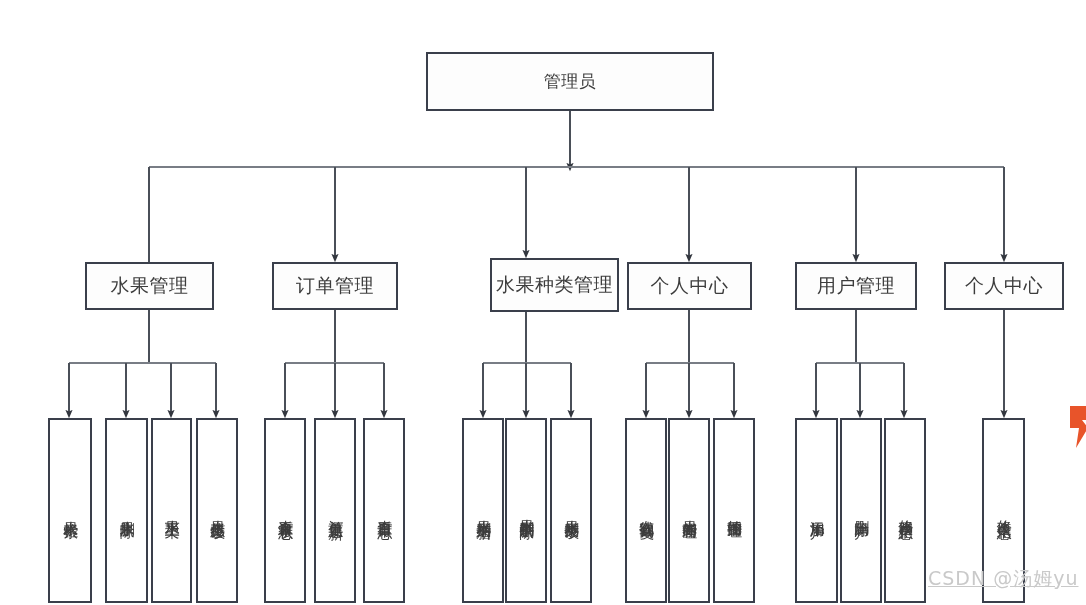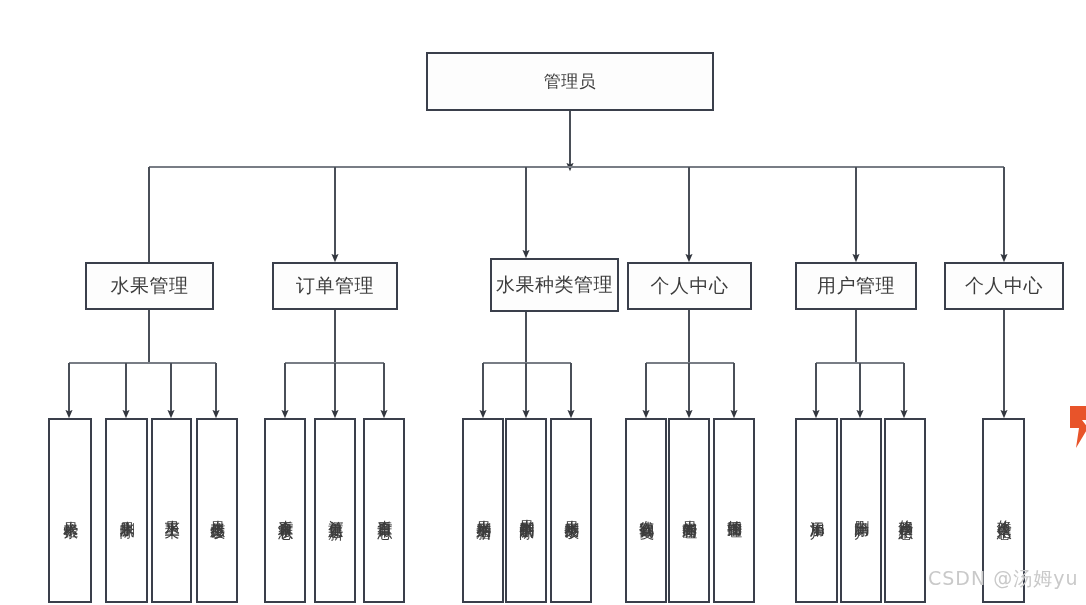--- a/index.html
+++ b/index.html
@@ -53,20 +53,21 @@
 
   svg.wires{position:absolute;left:0;top:0;width:1086px;height:605px;pointer-events:none;}
 
   .watermark{
     position:absolute;
     left:928px;top:566px;
     font-size:19px;
     color:#c9c9c9;
     letter-spacing:1px;
     white-space:nowrap;
+    text-decoration:underline;
   }
   .csdn-logo{
     position:absolute;
     left:1068px;top:404px;
     width:26px;height:46px;
   }
 </style>
 </head>
 <body>
 

